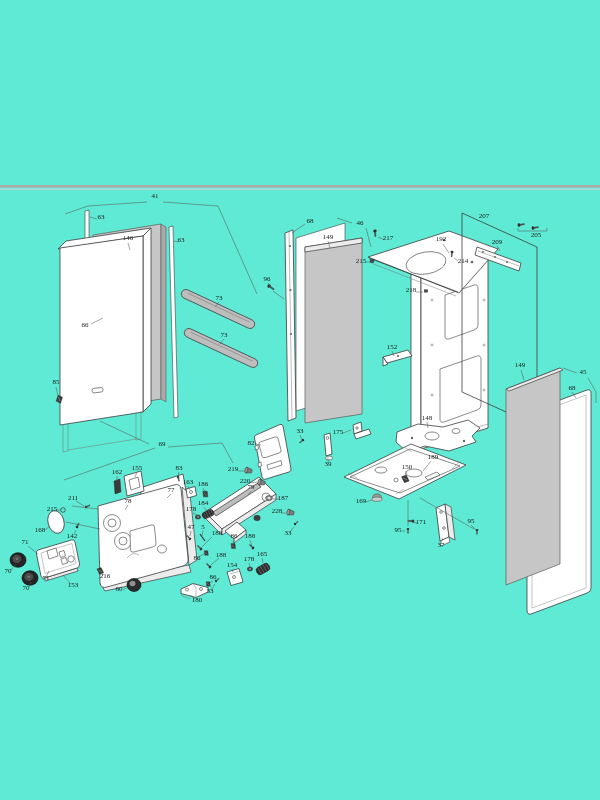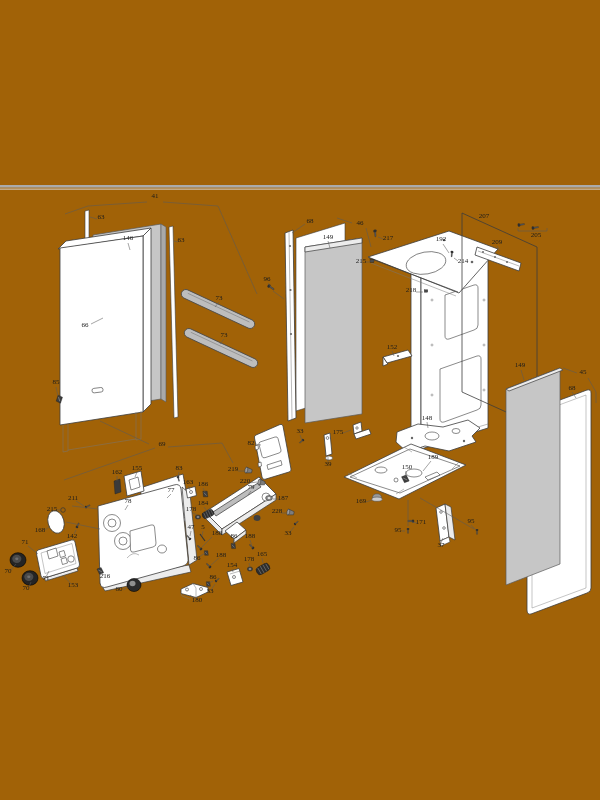--- a/index.html
+++ b/index.html
@@ -1,16 +1,16 @@
 <!DOCTYPE html>
 <html><head>
 <meta charset="utf-8">
 <style>
   html,body{margin:0;padding:0;background:#fff;}
-  #page{position:relative;width:600px;height:800px;background:#a16207;overflow:hidden;font-family:"Liberation Serif",serif;}
+  #page{position:relative;width:600px;height:800px;background:#5eead4;overflow:hidden;font-family:"Liberation Serif",serif;}
   svg{position:absolute;left:0;top:0;}
   svg text{font-family:"Liberation Serif",serif;font-size:7px;fill:#1c1c1c;}
   .p{fill:#fff;stroke:#3c3c3c;stroke-width:.8;stroke-linejoin:round;}
   .pt{fill:#fff;stroke:#3c3c3c;stroke-width:.6;stroke-linejoin:round;}
   .g{fill:#c6c6c6;stroke:#5a5a5a;stroke-width:.7;stroke-linejoin:round;}
   .g2{fill:#a9a9a9;stroke:#5a5a5a;stroke-width:.6;}
   .h{fill:#bdbdbd;stroke:#4a4a4a;stroke-width:.8;stroke-linejoin:round;}
   .d{fill:#3a3a3a;stroke:#222;stroke-width:.4;}
   .ln{fill:none;stroke:#3c3c3c;stroke-width:.7;}
   .lt{fill:none;stroke:#777;stroke-width:.5;}

